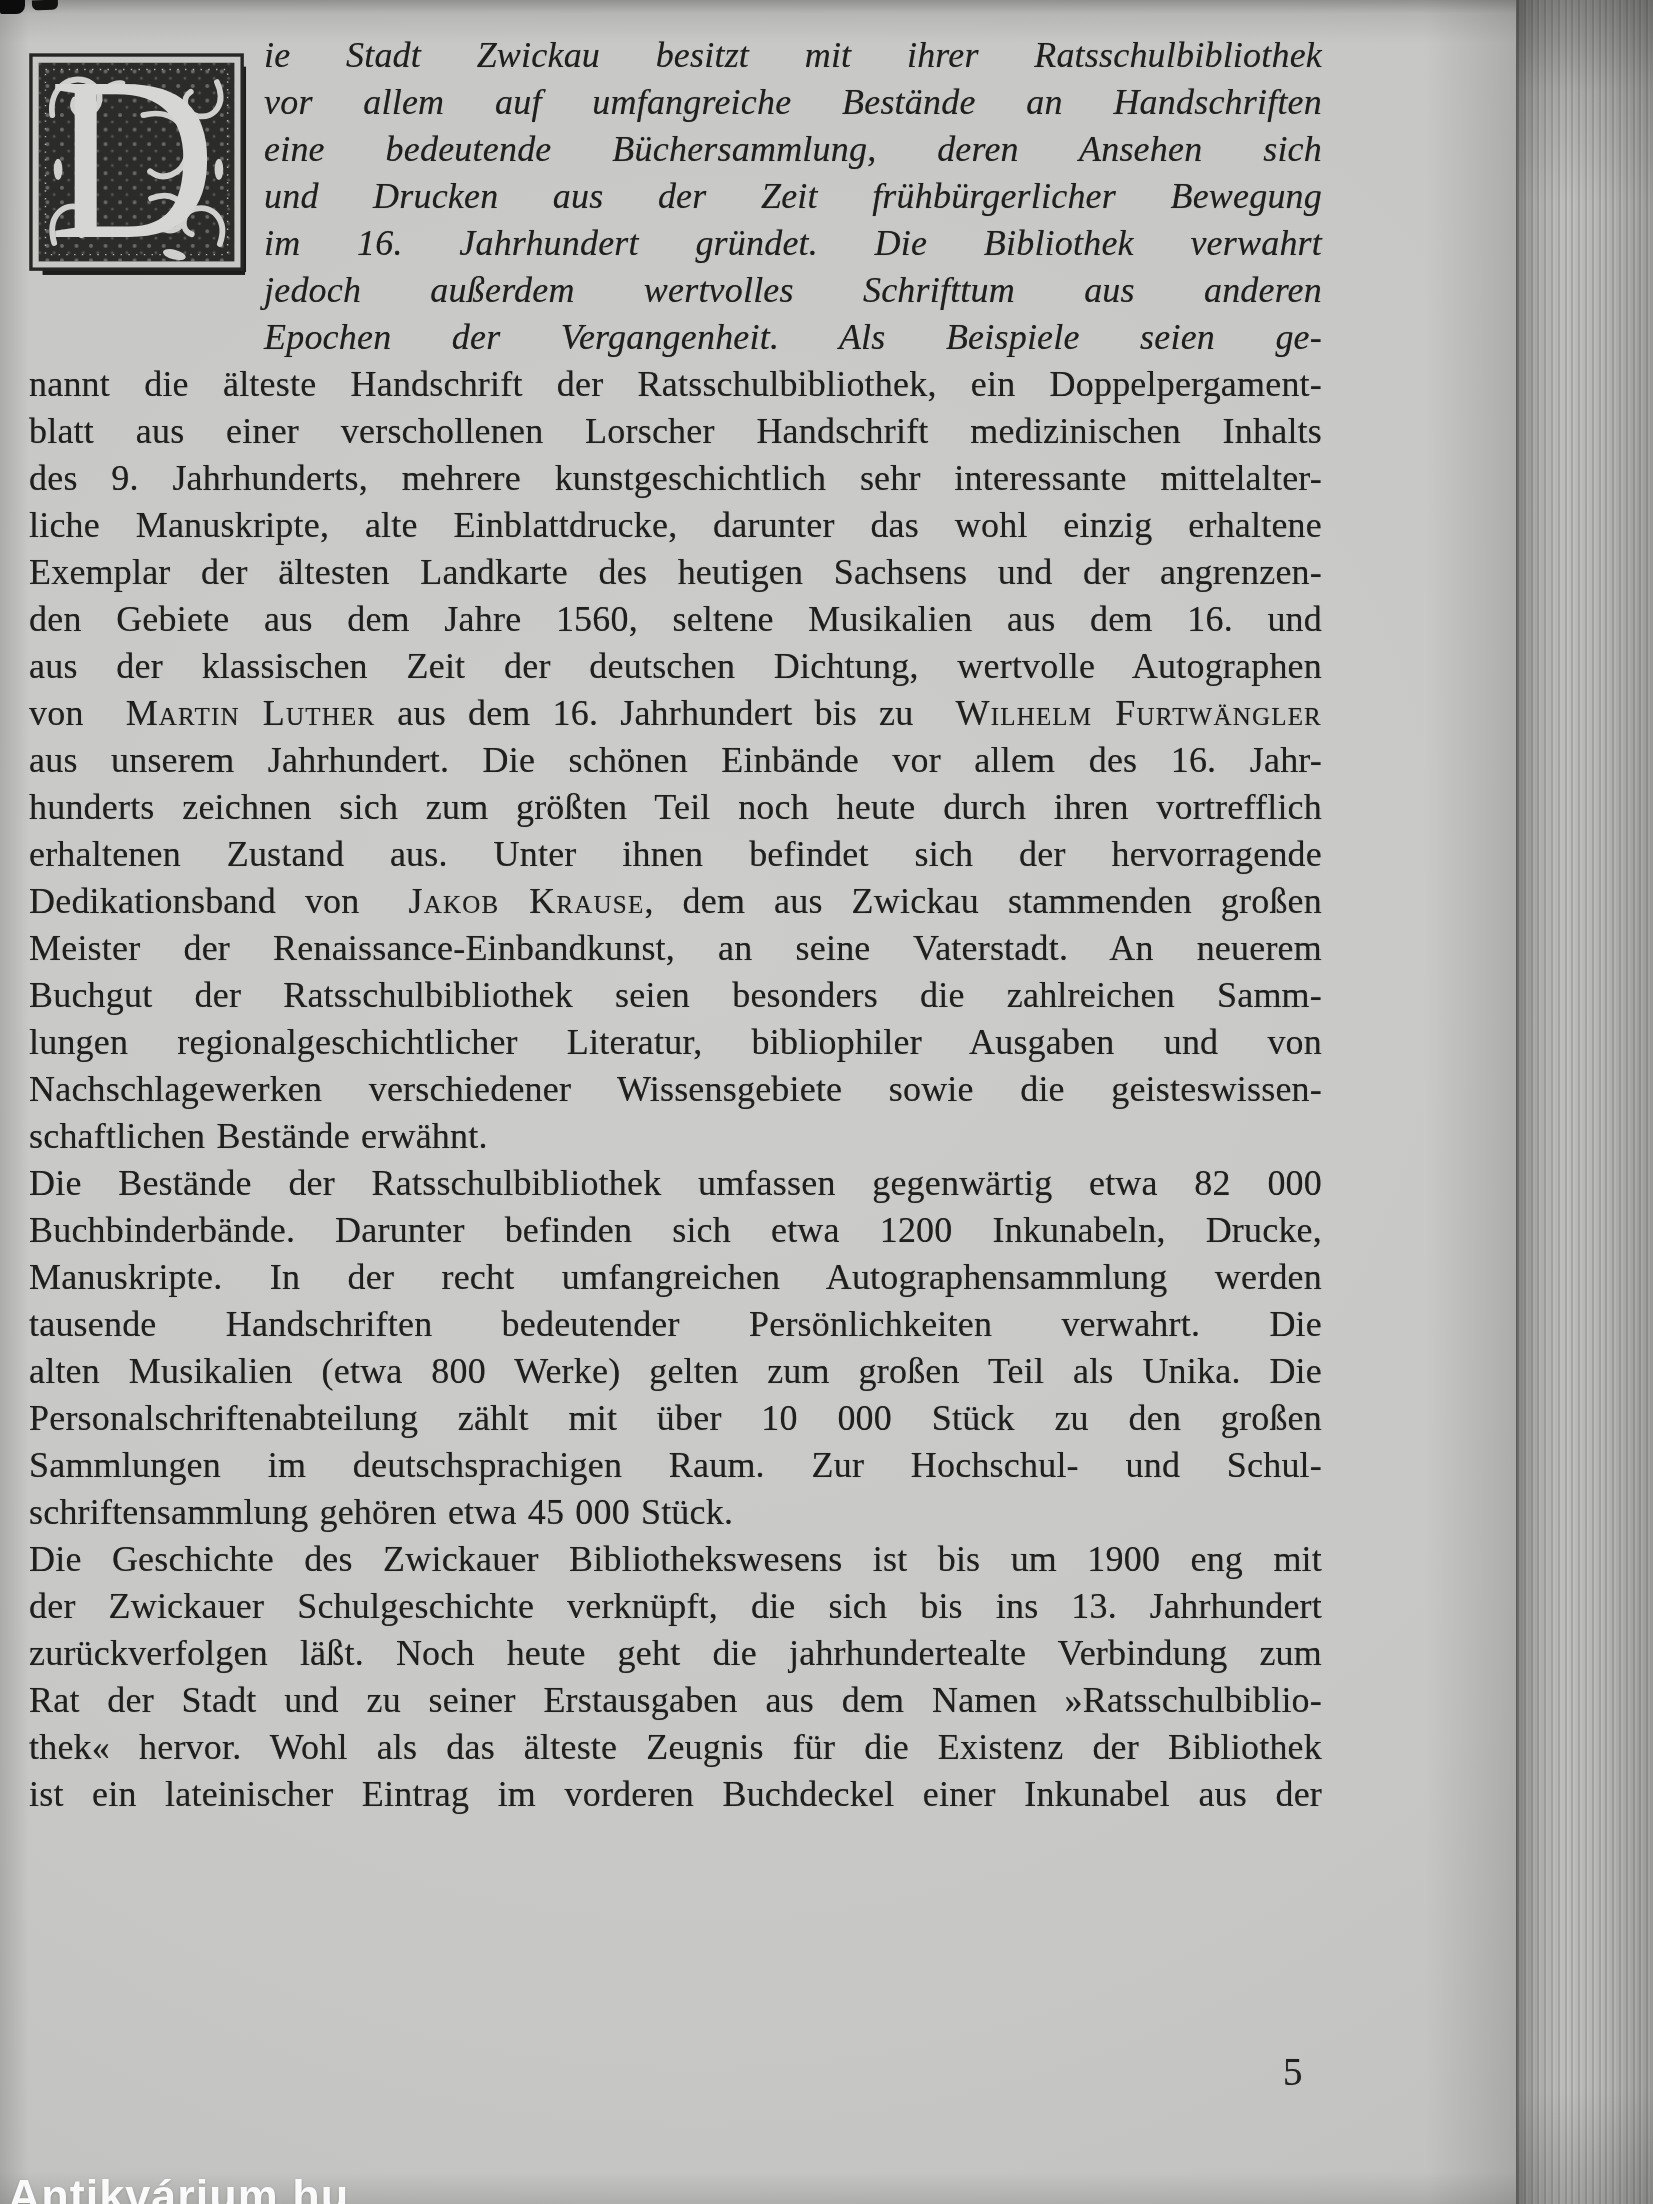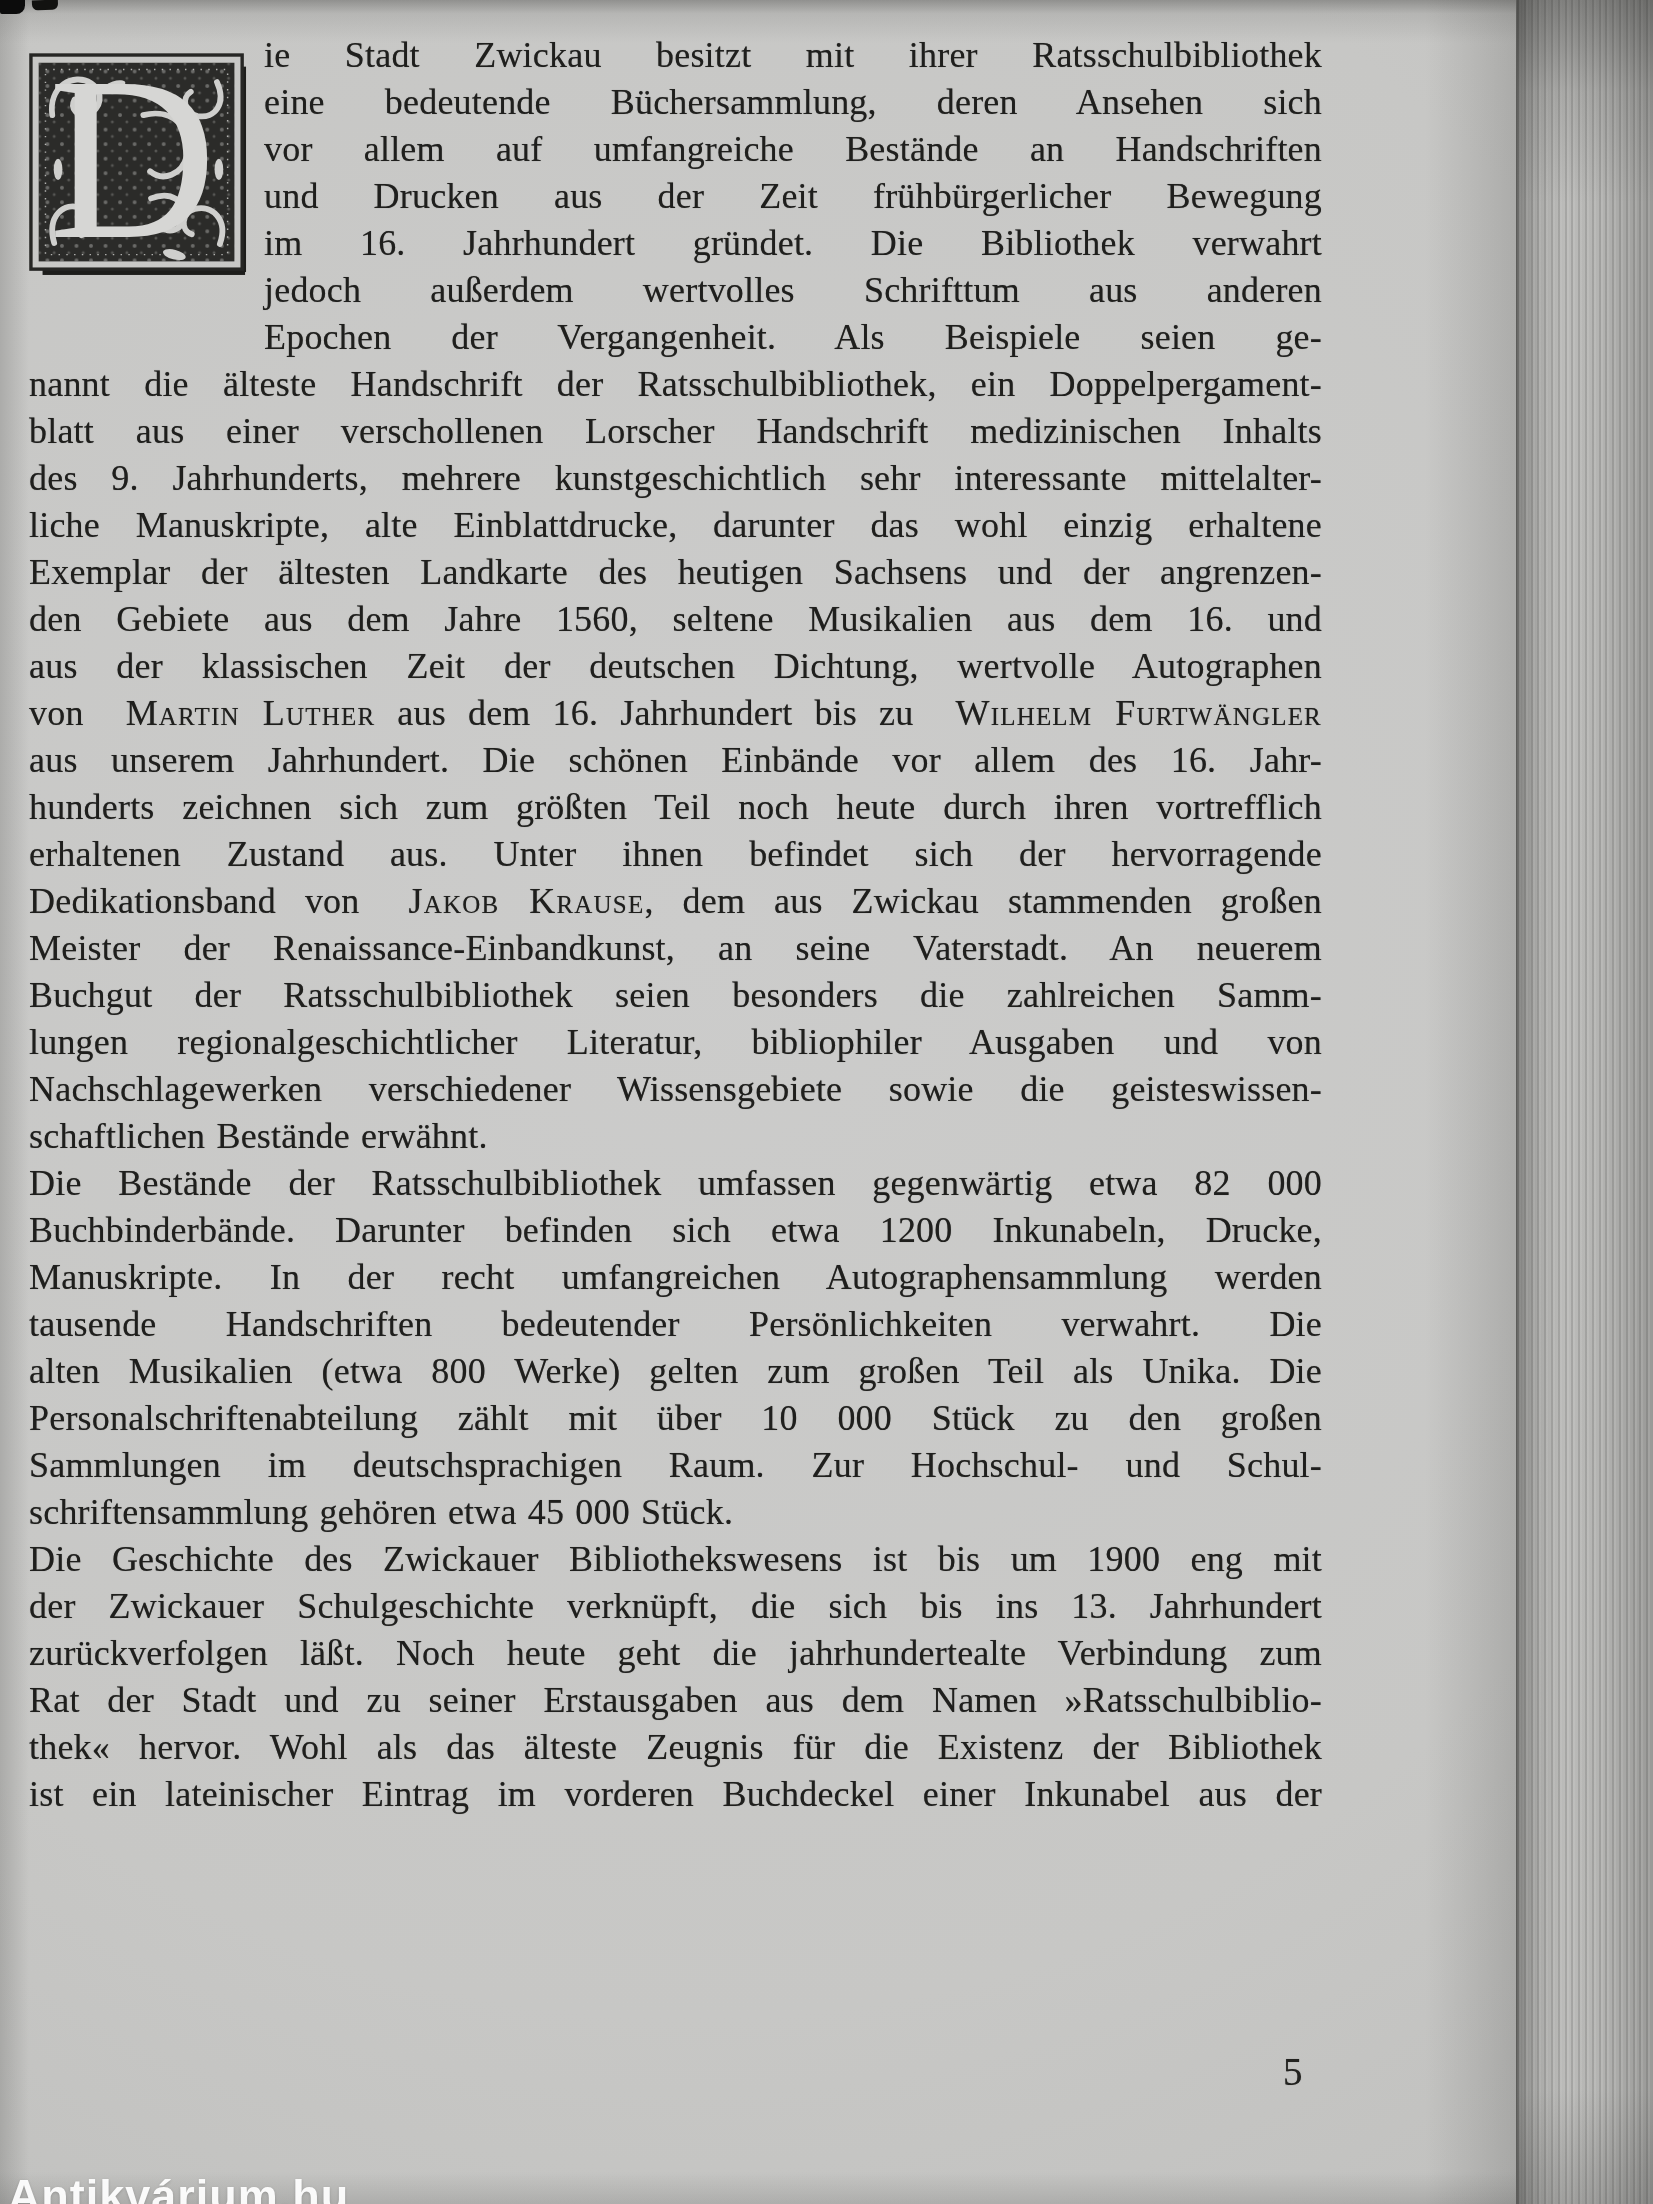--- a/index.html
+++ b/index.html
@@ -30,21 +30,21 @@
       repeating-linear-gradient(90deg, rgba(70,70,68,.18) 0 1.9px, rgba(225,225,223,.13) 1.9px 3.9px, rgba(0,0,0,0) 3.9px 6.8px),
       linear-gradient(90deg, #6e6e6c 0, #8e8e8c 5.8px, #aaaaa8 21.3px, #bbbbb9 47px, #b4b4b2 82px, #a3a3a1 116px, #989896 138px);}
   
   .dropcap{position:absolute;left:29px;top:53px;width:218px;height:223px;}
   
   .textblock{position:absolute;left:29px;top:32px;width:1293px;
     font-size:36px;line-height:47px;letter-spacing:0.2px;word-spacing:1.9px;
     text-shadow:0 0 0.7px rgba(30,30,28,.55);}
   .tline{text-align:justify;text-align-last:justify;white-space:normal;}
   .tline.last{text-align-last:left;}
-  .tline.ind{margin-left:235px;}
+  .tline.ind{margin-left:235px;font-style:italic;}
   .sc{font-variant:small-caps;letter-spacing:1.2px;margin-left:20px;}
   .pagenum{position:absolute;left:1283px;top:2049px;font-size:39px;color:#22221f;
     text-shadow:0 0 0.7px rgba(30,30,28,.55);}
   .watermark{position:absolute;left:7.8px;top:2170px;
     font-family:"Liberation Sans","DejaVu Sans",sans-serif;font-weight:bold;
     font-size:45px;letter-spacing:1px;color:rgba(255,255,255,.95);
     text-shadow:0 1px 2.9px rgba(0,0,0,.18);}
 </style>
 </head>
 <body>
@@ -85,22 +85,22 @@
         <ellipse cx="30" cy="120" rx="4.5" ry="11"></ellipse>
         <ellipse cx="196" cy="120" rx="4.5" ry="11"></ellipse>
       </g>
 
       <text x="20" y="190" font-family="'Liberation Serif','DejaVu Serif',serif" font-size="240" fill="#d6d6d4">D</text>
     </svg>
   </div>
 
   <div class="textblock" id="textblock">
       <div class="tline ind">ie Stadt Zwickau besitzt mit ihrer Ratsschulbibliothek</div>
+      <div class="tline ind">vor allem auf umfangreiche Bestände an Handschriften</div>
       <div class="tline ind">eine bedeutende Büchersammlung, deren Ansehen sich</div>
-      <div class="tline ind">vor allem auf umfangreiche Bestände an Handschriften</div>
       <div class="tline ind">und Drucken aus der Zeit frühbürgerlicher Bewegung</div>
       <div class="tline ind">im 16. Jahrhundert gründet. Die Bibliothek verwahrt</div>
       <div class="tline ind">jedoch außerdem wertvolles Schrifttum aus anderen</div>
       <div class="tline ind">Epochen der Vergangenheit. Als Beispiele seien ge-</div>
       <div class="tline">nannt die älteste Handschrift der Ratsschulbibliothek, ein Doppelpergament-</div>
       <div class="tline">blatt aus einer verschollenen Lorscher Handschrift medizinischen Inhalts</div>
       <div class="tline">des 9. Jahrhunderts, mehrere kunstgeschichtlich sehr interessante mittelalter-</div>
       <div class="tline">liche Manuskripte, alte Einblattdrucke, darunter das wohl einzig erhaltene</div>
       <div class="tline">Exemplar der ältesten Landkarte des heutigen Sachsens und der angrenzen-</div>
       <div class="tline">den Gebiete aus dem Jahre 1560, seltene Musikalien aus dem 16. und</div>

